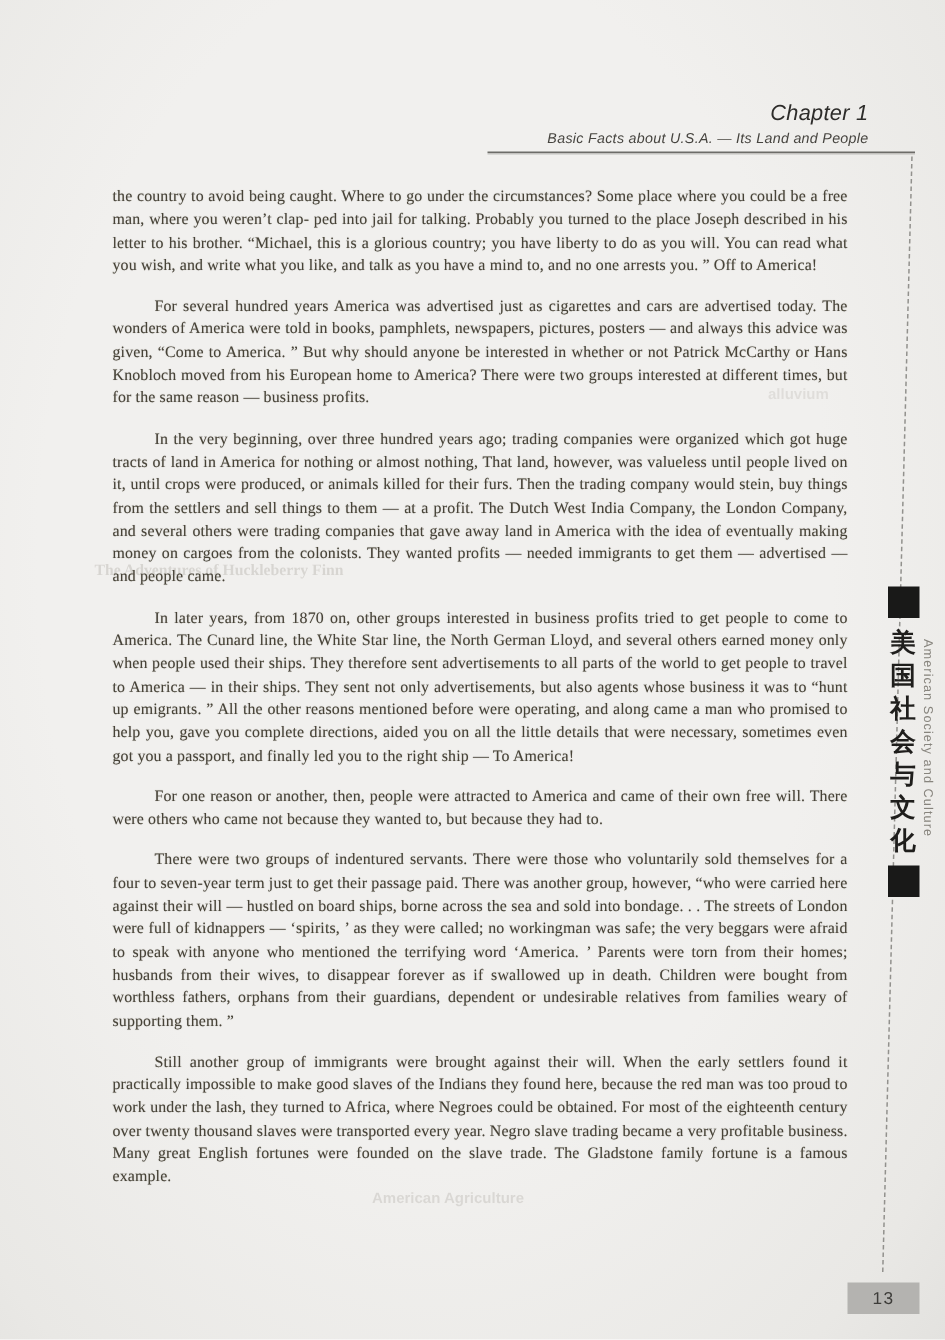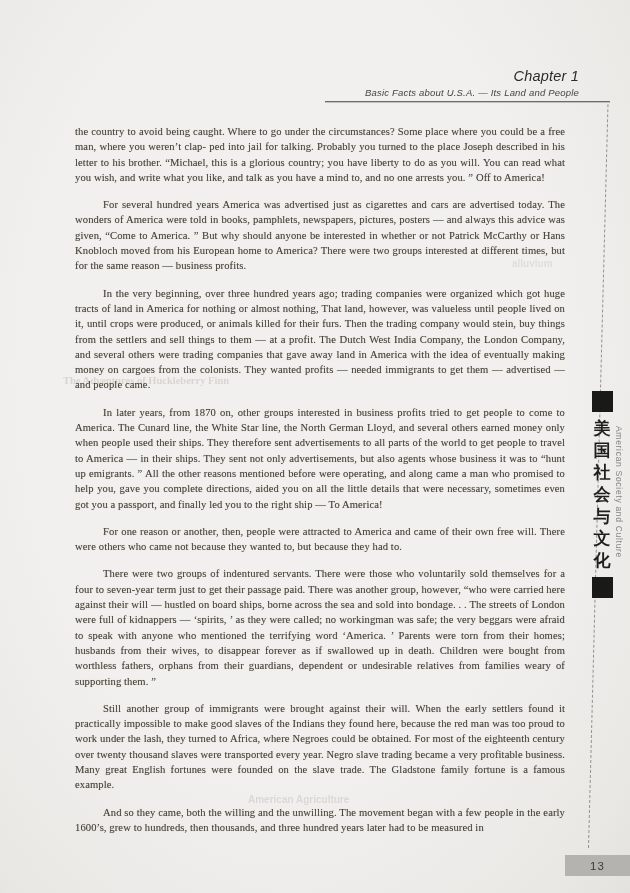--- a/index.html
+++ b/index.html
@@ -63,21 +63,21 @@
   .en-vert {
     position:absolute; left:614px; top:426px; height:150px;
     writing-mode:vertical-rl;
     font-family:"Liberation Sans", sans-serif;
     font-size:8.5px; letter-spacing:0.7px; color:#87847d;
     white-space:nowrap;
   }
 
   
   .page-bar {
-    position:absolute; left:565px; top:855px; width:65px; height:21px;
+    position:absolute; left:565px; top:855px; width:48px; height:21px;
     background:#b4b3b0;
     display:flex; align-items:center; justify-content:center;
     font-family:"Liberation Sans", sans-serif;
     font-size:11.5px; color:#3d3c39; letter-spacing:1px;
   }
 
   
   .ghost {
     position:absolute; color:#574f42; white-space:nowrap;
   }
@@ -102,21 +102,20 @@
     </div>
 
   <div class="body">
       <p class="">the country to avoid being caught. Where to go under the circumstances? Some place where you could be a free man, where you weren’t clap- ped into jail for talking. Probably you turned to the place Joseph described in his letter to his brother. “Michael, this is a glorious country; you have liberty to do as you will. You can read what you wish, and write what you like, and talk as you have a mind to, and no one arrests you. ” Off to America!</p>
       <p class="indent">For several hundred years America was advertised just as cigarettes and cars are advertised today. The wonders of America were told in books, pamphlets, newspapers, pictures, posters — and always this advice was given, “Come to America. ” But why should anyone be interested in whether or not Patrick McCarthy or Hans Knobloch moved from his European home to America? There were two groups interested at different times, but for the same reason — business profits.</p>
       <p class="indent gap">In the very beginning, over three hundred years ago; trading companies were organized which got huge tracts of land in America for nothing or almost nothing, That land, however, was valueless until people lived on it, until crops were produced, or animals killed for their furs. Then the trading company would stein, buy things from the settlers and sell things to them — at a profit. The Dutch West India Company, the London Company, and several others were trading companies that gave away land in America with the idea of eventually making money on cargoes from the colonists. They wanted profits — needed immigrants to get them — advertised — and people came.</p>
       <p class="indent gap">In later years, from 1870 on, other groups interested in business profits tried to get people to come to America. The Cunard line, the White Star line, the North German Lloyd, and several others earned money only when people used their ships. They therefore sent advertisements to all parts of the world to get people to travel to America — in their ships. They sent not only advertisements, but also agents whose business it was to “hunt up emigrants. ” All the other reasons mentioned before were operating, and along came a man who promised to help you, gave you complete directions, aided you on all the little details that were necessary, sometimes even got you a passport, and finally led you to the right ship — To America!</p>
       <p class="indent">For one reason or another, then, people were attracted to America and came of their own free will. There were others who came not because they wanted to, but because they had to.</p>
       <p class="indent">There were two groups of indentured servants. There were those who voluntarily sold themselves for a four to seven-year term just to get their passage paid. There was another group, however, “who were carried here against their will — hustled on board ships, borne across the sea and sold into bondage. . . The streets of London were full of kidnappers — ‘spirits, ’ as they were called; no workingman was safe; the very beggars were afraid to speak with anyone who mentioned the terrifying word ‘America. ’ Parents were torn from their homes; husbands from their wives, to disappear forever as if swallowed up in death. Children were bought from worthless fathers, orphans from their guardians, dependent or undesirable relatives from families weary of supporting them. ”</p>
       <p class="indent">Still another group of immigrants were brought against their will. When the early settlers found it practically impossible to make good slaves of the Indians they found here, because the red man was too proud to work under the lash, they turned to Africa, where Negroes could be obtained. For most of the eighteenth century over twenty thousand slaves were transported every year. Negro slave trading became a very profitable business. Many great English fortunes were founded on the slave trade. The Gladstone family fortune is a famous example.</p>
-      <p class="indent">And so they came, both the willing and the unwilling. The movement began with a few people in the early 1600’s, grew to hundreds, then thousands, and three hundred years later had to be measured in</p>
     </div>
 
   <div class="tab">
     <div class="sq"></div>
     <div class="cn-col">
         <span>美</span>
         <span>国</span>
         <span>社</span>
         <span>会</span>
         <span>与</span>

